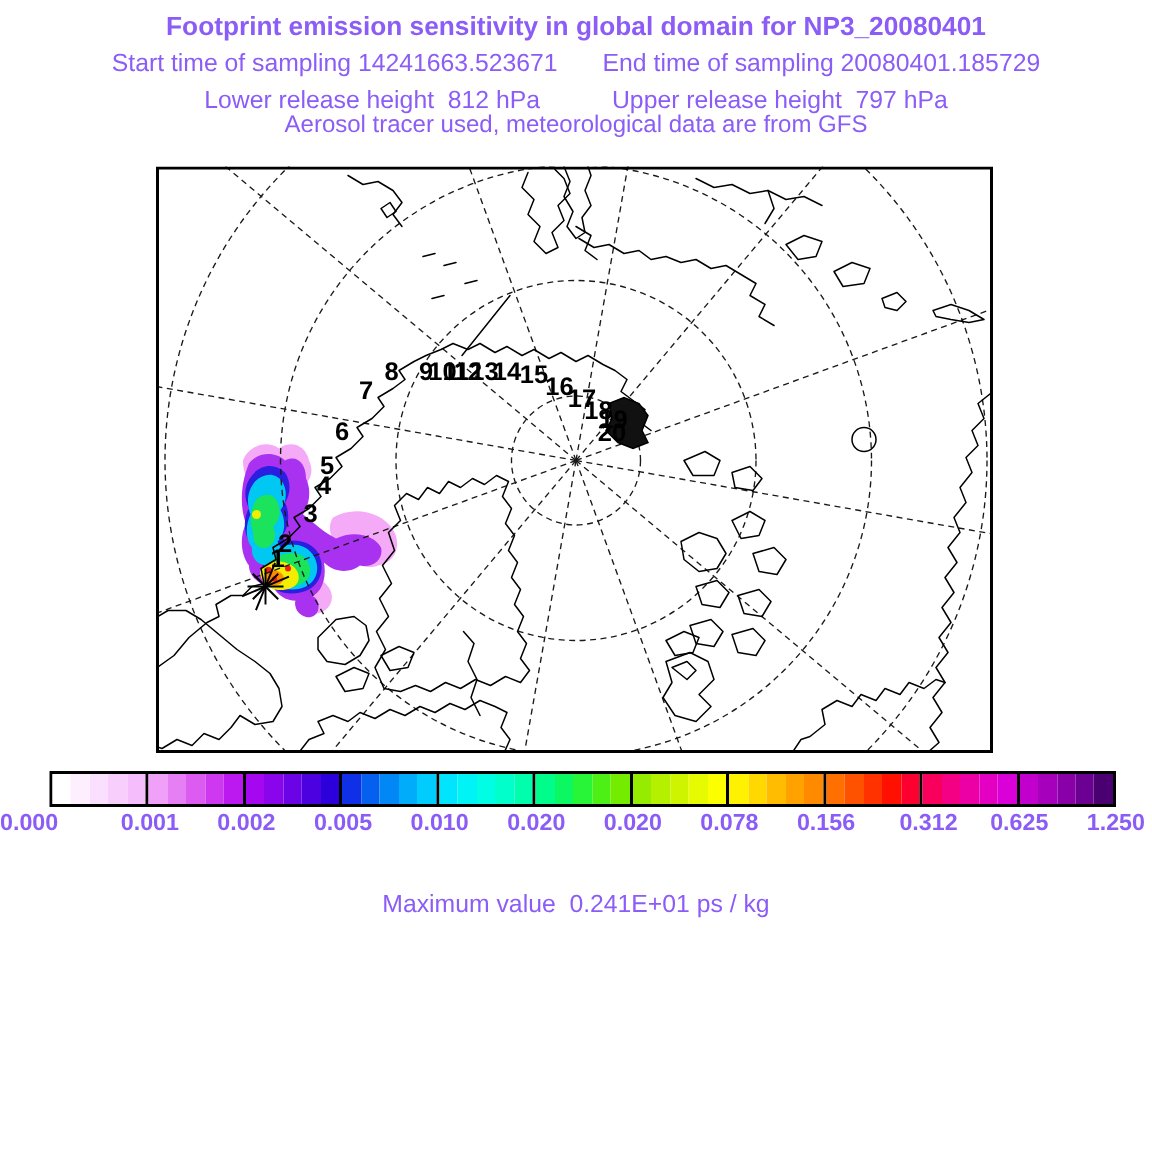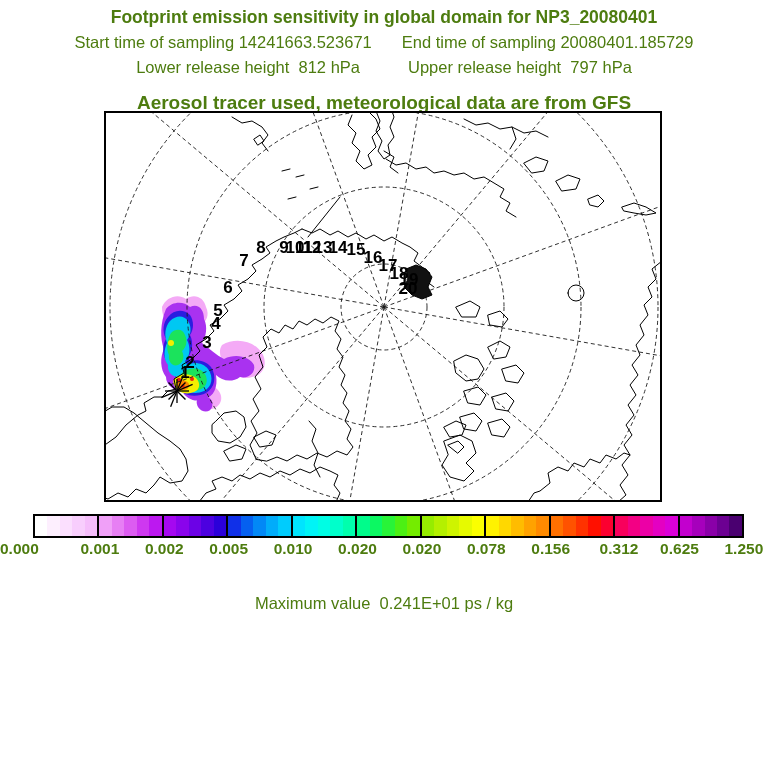--- a/index.html
+++ b/index.html
@@ -1,23 +1,23 @@
 <!DOCTYPE html>
 <html><head>
 <meta charset="utf-8">
 <style>
   html,body{margin:0;padding:0;background:#fff;}
   .page{position:relative;width:768px;height:768px;background:#ffffff;overflow:hidden;
-        font-family:"Liberation Sans","DejaVu Sans",sans-serif;color:#4d7c0f;border-radius:23px;}
+        font-family:"Liberation Sans","DejaVu Sans",sans-serif;color:#8b5cf6;border-radius:23px;}
   .hdr{position:absolute;left:0;width:768px;text-align:center;white-space:nowrap;}
   .hdr span{white-space:pre;}
   #title{top:7px;font-size:17.5px;font-weight:bold;}
   #line2{top:33px;font-size:16.5px;}
   #line3{top:58px;font-size:16.5px;}
-  #line4{top:92px;font-size:19px;font-weight:bold;}
+  #line4{top:75px;font-size:16px;}
   .gap1{display:inline-block;width:30px;}
   .gap2{display:inline-block;width:48px;}
   #map{position:absolute;left:104px;top:111px;width:558px;height:391px;}
   .coast{fill:none;stroke:#000;stroke-width:1;stroke-linejoin:round;stroke-linecap:round;}
   .coast-f{fill:#111;stroke:#000;stroke-width:1;}
   .grat{fill:none;stroke:#1a1a1a;stroke-width:0.9;stroke-dasharray:4 3;}
   .traj{font-family:"Liberation Sans","DejaVu Sans",sans-serif;font-size:17px;font-weight:bold;fill:#000;}
   #cb{position:absolute;left:33px;top:514px;width:711px;height:24px;box-sizing:border-box;
       border:2.5px solid #000;display:flex;}
   .cb-seg{flex:1 1 0;display:flex;border-left:2.5px solid #000;}

